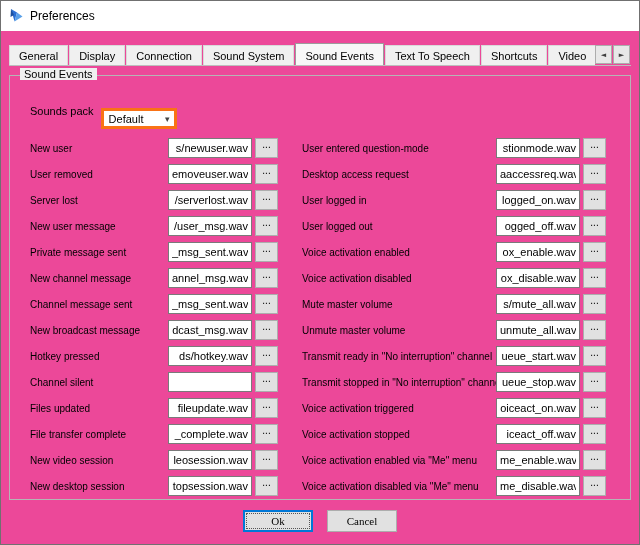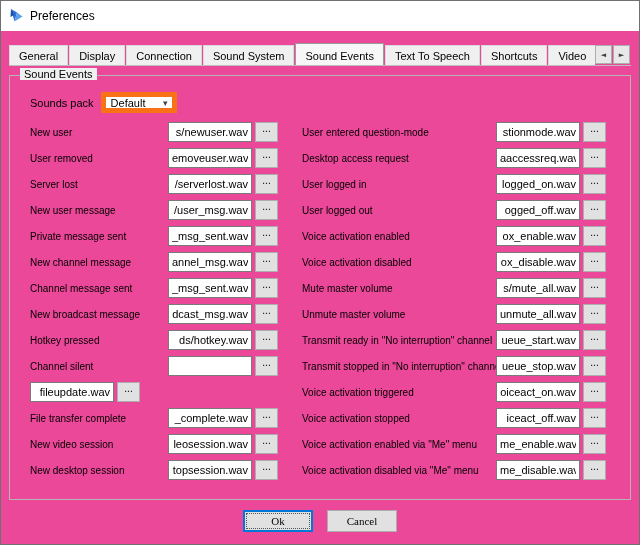--- a/index.html
+++ b/index.html
@@ -39,23 +39,23 @@
     position:relative; flex:1; margin-top:9px; border:1px solid #b5b5b5;
     padding:14px 8px 8px; min-height:0;
   }
   .group-title {
     position:absolute; top:-8px; left:10px; background:#f0f0f0; padding:0 4px;
     font-size:11px; color:#000;
   }
   .packrow { display:flex; align-items:center; gap:7px; padding:2px 12px 6px; }
   .packrow .lbl { font-size:11px; }
   .combo {
-    width:76px; height:21px; background:#ffffff; border:5px solid #f97316;
+    width:76px; height:21px; background:#ffffff; border:3px solid #f97316;
     display:flex; align-items:center; justify-content:space-between;
-    font-size:11px; padding:0 4px 0 5px; cursor:default;
+    font-size:11px; padding:0 4px 0 5px; cursor:default;margin-top:16px;
   }
   .combo .arrow { font-size:9px; color:#444; }
   .cols { display:flex; padding:0 4px 0 12px; }
   .col-left { width:248px; flex:0 0 248px; }
   .col-right { flex:1; min-width:0; }
   .row { display:flex; align-items:center; height:26px; }
   .row .lbl {
     flex:1; min-width:0; font-size:10px; color:#000; white-space:nowrap;
     overflow:hidden; padding-right:19px;
   }
@@ -173,20 +173,21 @@
               <span class="lbl">Hotkey pressed</span>
               <input type="text" class="val" value="ds/hotkey.wav" style="">
               <button class="browse">...</button>
             </div>
             <div class="row">
               <span class="lbl">Channel silent</span>
               <input type="text" class="val" style="">
               <button class="browse">...</button>
             </div>
             <div class="row">
+              <span class="lbl">Files updated</span>
               <input type="text" class="val" value="fileupdate.wav" style="">
               <button class="browse">...</button>
             </div>
             <div class="row">
               <span class="lbl">File transfer complete</span>
               <input type="text" class="val" value="_complete.wav" style="">
               <button class="browse">...</button>
             </div>
             <div class="row">
               <span class="lbl">New video session</span>

